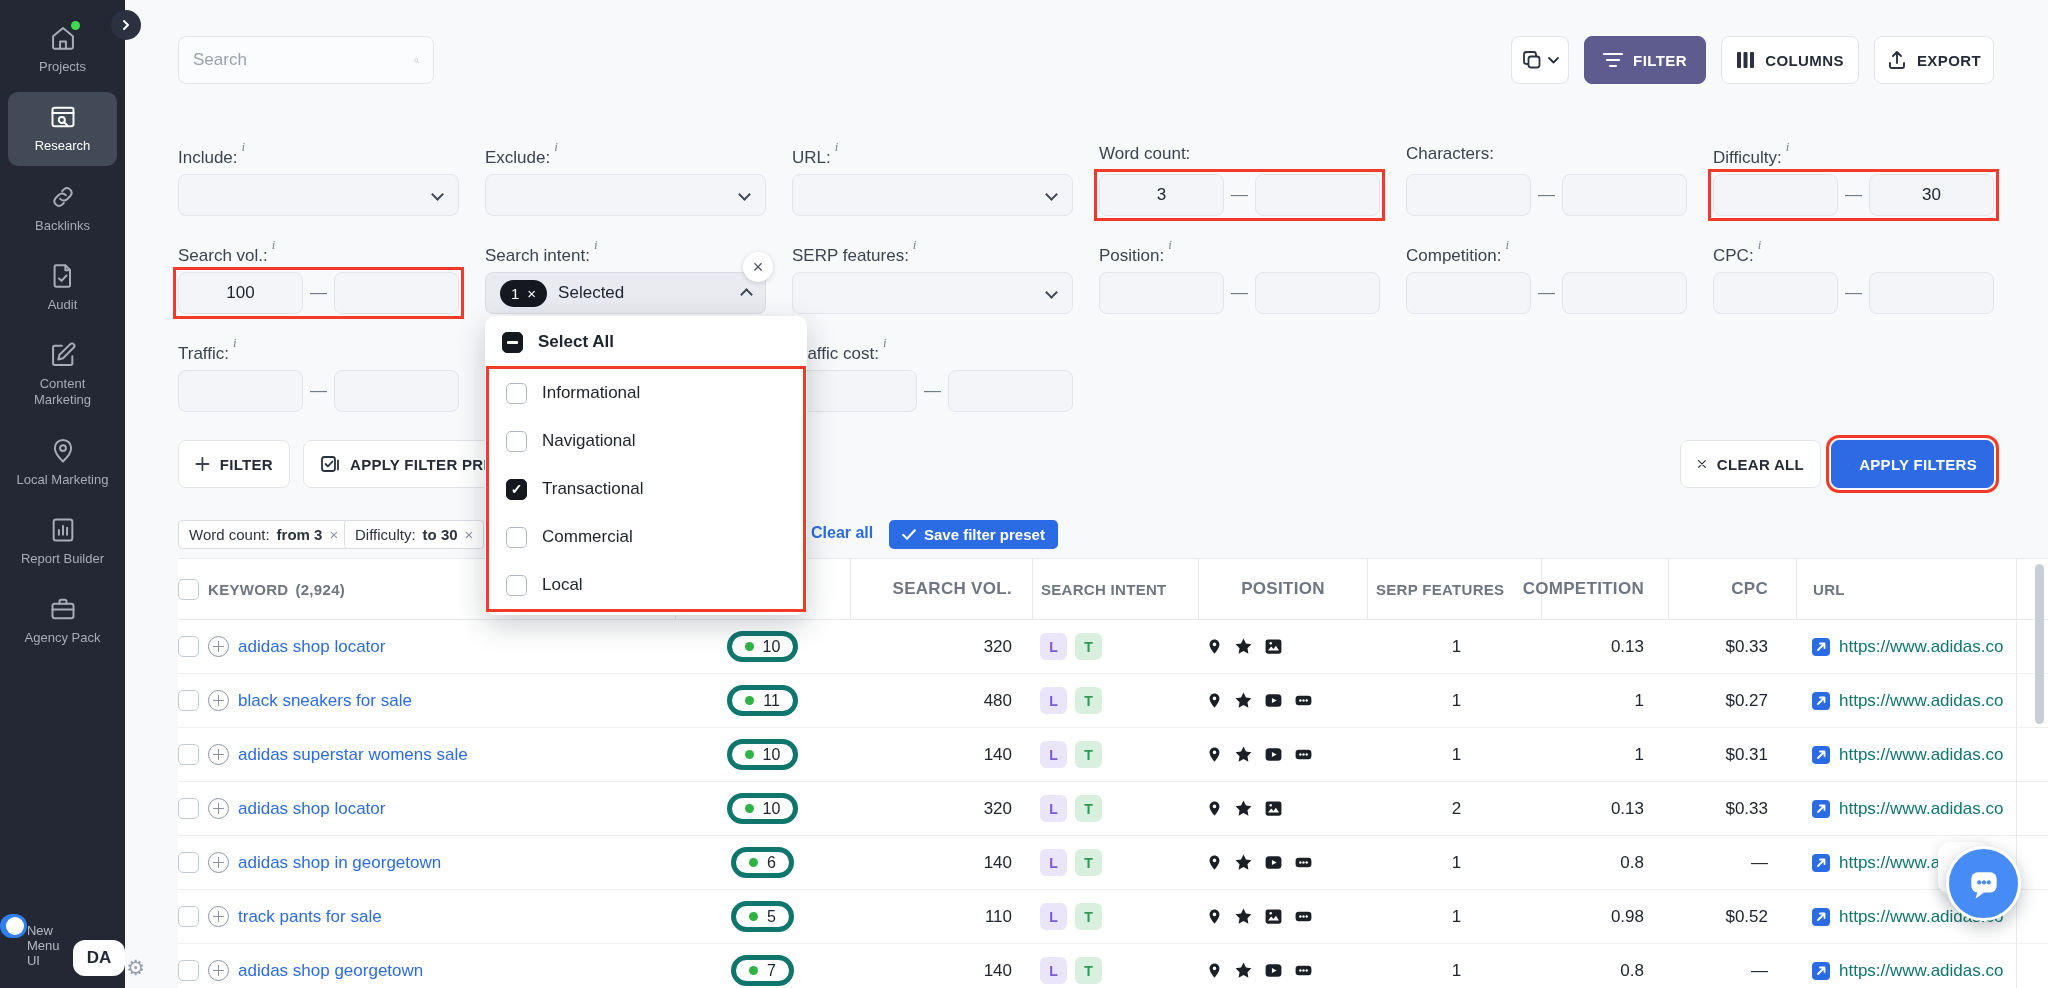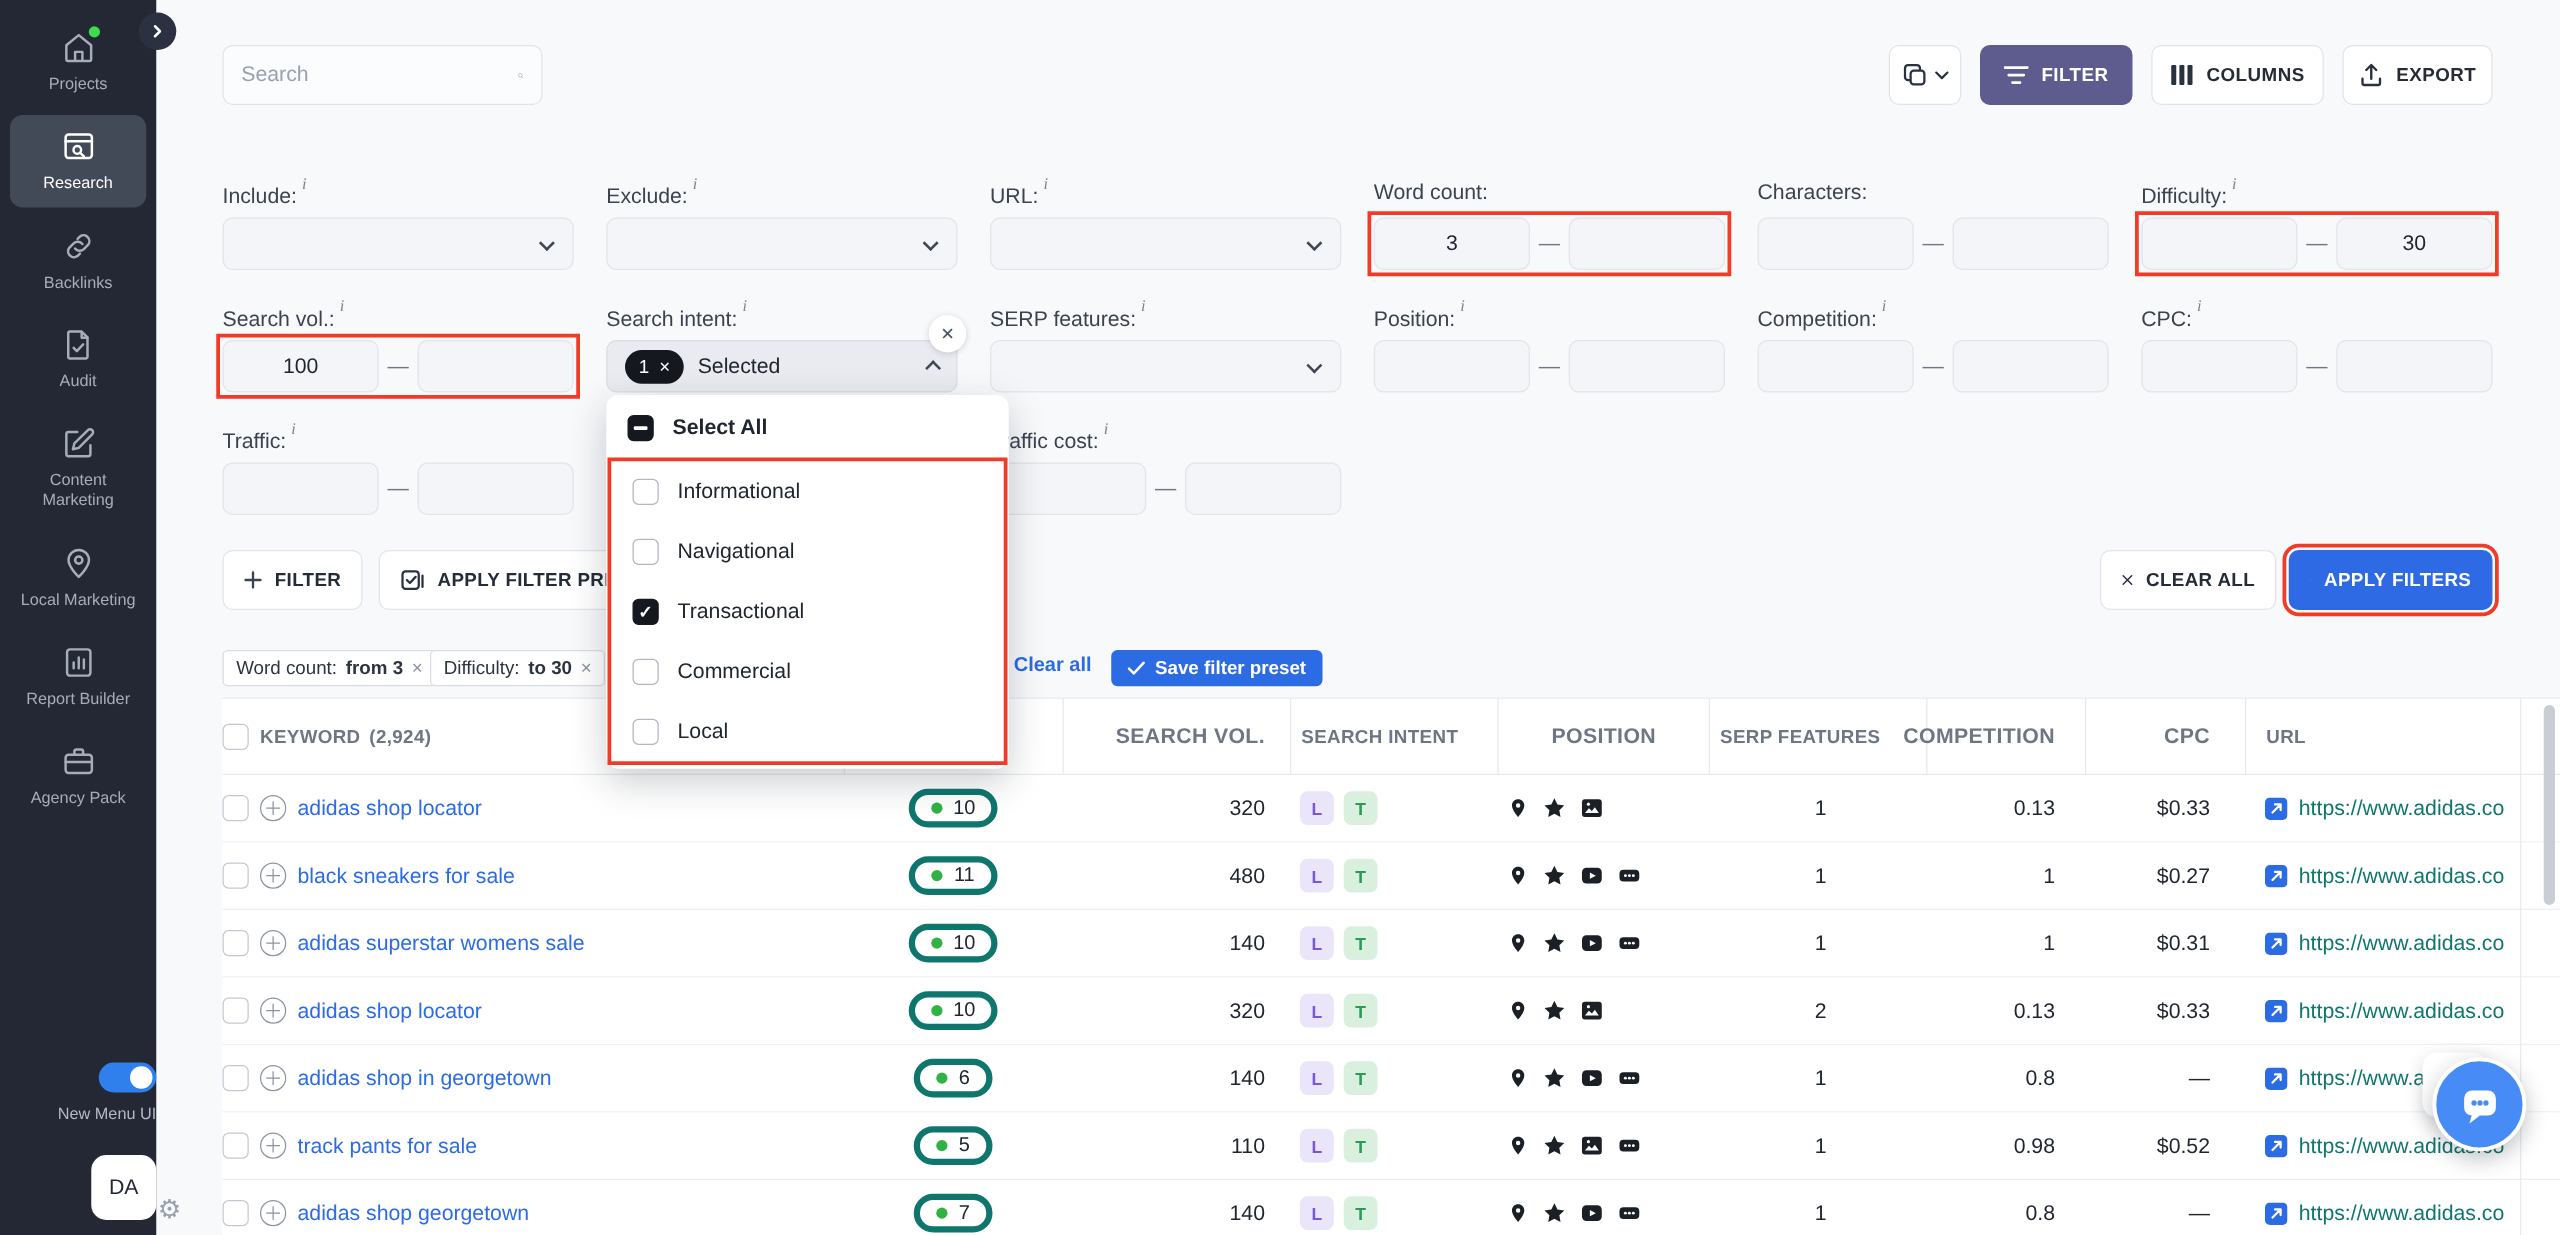--- a/index.html
+++ b/index.html
@@ -10,26 +10,26 @@
 
 .sidebar{position:absolute;left:0;top:0;width:125px;height:988px;background:#232834;z-index:20}
 .nav{display:flex;flex-direction:column;padding-top:10px}
 .nav-item{display:flex;flex-direction:column;align-items:center;gap:7px;padding:11px 4px;margin:3px 8px;border-radius:10px;color:#a6adb9;font-size:13px;text-align:center;line-height:1.25;cursor:pointer}
 .nav-item.active{background:#424957;color:#fff}
 .nav-item svg{stroke:#a6adb9;fill:none;stroke-width:1.7;stroke-linecap:round;stroke-linejoin:round}
 .nav-item.active svg{stroke:#fff}
 .icon-wrap{position:relative;width:28px;height:28px}
 .green-dot{position:absolute;right:-3px;top:-3px;width:9px;height:9px;border-radius:50%;background:#3ddc4e}
 .expand-btn{position:absolute;left:111px;top:10px;width:30px;height:30px;border-radius:50%;background:#2b3140;z-index:30;display:flex;align-items:center;justify-content:center;cursor:pointer}
-.sidebar-bottom{position:absolute;left:0;right:0;bottom:12px;display:flex;flex-direction:column;align-items:flex-end}
+.sidebar-bottom{position:absolute;left:0;right:0;bottom:12px;display:flex;flex-direction:row;align-items:flex-start}
 .toggle{width:46px;height:24px;border-radius:12px;background:#2f80ed;position:relative;cursor:pointer}
 .toggle::after{content:"";position:absolute;right:3px;top:3px;width:18px;height:18px;border-radius:50%;background:#fff}
 .new-menu-label{color:#b3bac5;font-size:13px;margin-top:9px}
 .avatar-wrap{position:relative;margin-top:26px}
-.avatar{width:52px;height:52px;border-radius:12px;background:#fff;display:flex;align-items:center;justify-content:center;font-weight:400;font-size:17px;color:#232834;cursor:pointer}
+.avatar{width:52px;height:36px;border-radius:12px;background:#fff;display:flex;align-items:center;justify-content:center;font-weight:700;font-size:17px;color:#232834;cursor:pointer}
 .gear{position:absolute;right:-20px;bottom:-4px;font-size:21px;color:#99a1ae;cursor:pointer}
 
 
 .toolbar{position:absolute;left:178px;top:36px;right:54px;height:48px;z-index:5}
 .search-box{position:absolute;left:0;top:0;width:256px;height:48px;background:#fbfcfd;border:1px solid #e2e4e9;border-radius:8px;display:flex;align-items:center;padding:0 14px}
 .search-input{border:none;background:transparent;outline:none;flex:1;font-size:17px;color:#2a3240;font-family:inherit}
 .search-input::placeholder{color:#9aa1ad}
 .toolbar-right{position:absolute;right:0;top:0;display:flex;gap:15px}
 .btn{height:48px;border-radius:8px;display:inline-flex;align-items:center;justify-content:center;gap:10px;font-size:15px;font-weight:700;letter-spacing:.4px;border:1px solid #e2e4e9;background:#fff;color:#252c38;cursor:pointer}
 .btn-views{width:58px;gap:6px}

